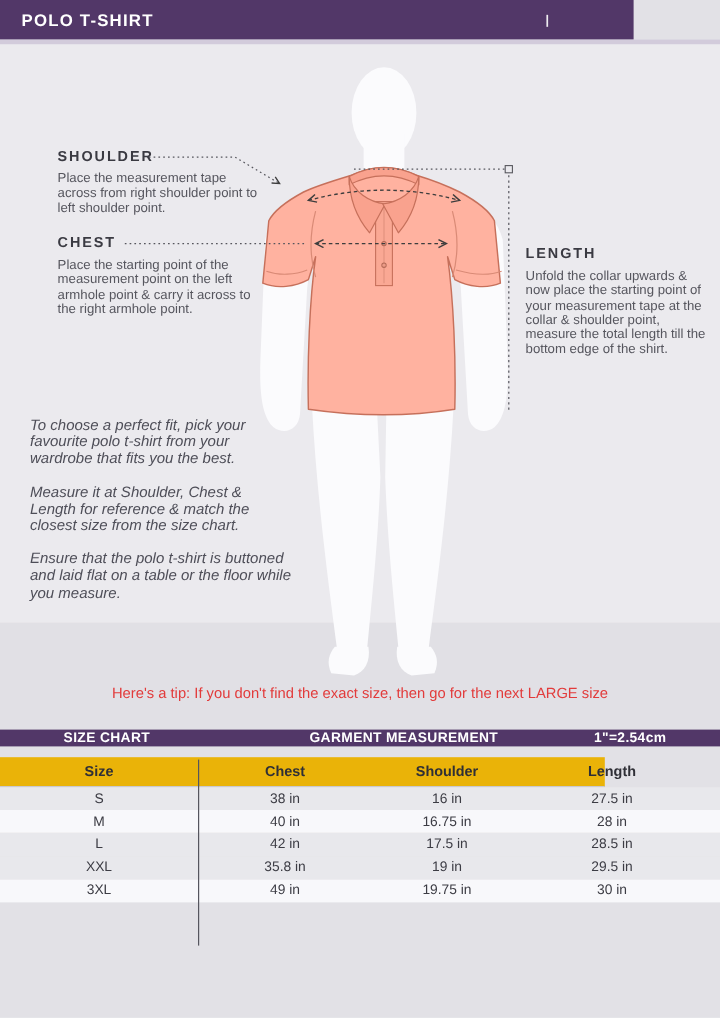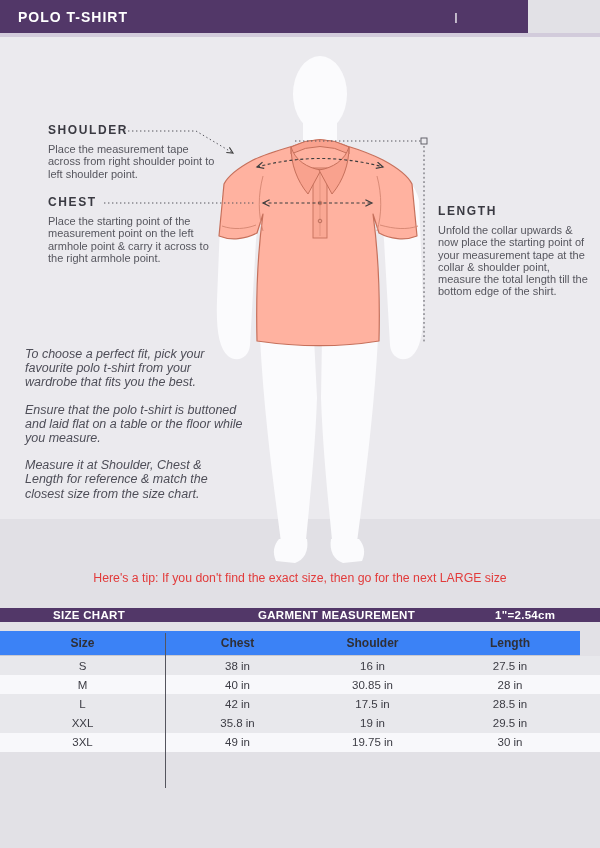--- a/index.html
+++ b/index.html
@@ -40,21 +40,21 @@
   }
   
   .chart-bar{
     position:absolute;left:0;top:608px;width:600px;height:14px;background:#523768;
     color:#fff;display:flex;align-items:center;font-size:11.5px;font-weight:bold;letter-spacing:.3px;
   }
   .chart-bar .cb-left{width:178px;text-align:center;}
   .chart-bar .cb-center{flex:1;text-align:center;}
   .chart-bar .cb-right{width:95px;text-align:left;padding-right:10px;}
   .thead{
-    position:absolute;left:0;top:631px;width:580px;height:25px;background:#3b82f6;
+    position:absolute;left:0;top:631px;width:504px;height:25px;background:#eab308;
     display:grid;grid-template-columns:165px 145px 125px 150px 15px;align-items:center;
     font-size:12px;font-weight:bold;color:#2f2f36;border-bottom:1px solid #c9c9d0;box-sizing:border-box;
   }
   .thead div{text-align:center;}
   .tbody{position:absolute;left:0;top:656px;width:600px;}
   .trow{
     height:19.2px;display:grid;grid-template-columns:165px 145px 125px 150px 15px;
     align-items:center;font-size:11.5px;color:#3c3c44;
   }
   .trow div{text-align:center;}
@@ -154,22 +154,22 @@
   <h3>CHEST</h3>
   <p>Place the starting point of the measurement point on the left armhole point &amp; carry it across to the right armhole point.</p>
 </div>
 <div class="instr instr-length">
   <h3>LENGTH</h3>
   <p>Unfold the collar upwards &amp; now place the starting point of your measurement tape at the collar &amp; shoulder point, measure the total length till the bottom edge of the shirt.</p>
 </div>
 
 <div class="tips">
   <p>To choose a perfect fit, pick your favourite polo t-shirt from your wardrobe that fits you the best.</p>
+  <p>Measure it at Shoulder, Chest &amp; Length for reference &amp; match the closest size from the size chart.</p>
   <p>Ensure that the polo t-shirt is buttoned and laid flat on a table or the floor while you measure.</p>
-  <p>Measure it at Shoulder, Chest &amp; Length for reference &amp; match the closest size from the size chart.</p>
 </div>
 
 <div class="highlight-tip">Here's a tip: If you don't find the exact size, then go for the next LARGE size</div>
 
 <div class="chart-bar">
   <span class="cb-left">SIZE CHART</span>
   <span class="cb-center">GARMENT MEASUREMENT</span>
   <span class="cb-right">1"=2.54cm</span>
 </div>
 
@@ -185,21 +185,21 @@
   <div class="trow odd">
     <div>S</div>
     <div>38 in</div>
     <div>16 in</div>
     <div>27.5 in</div>
       <div></div>
   </div>
   <div class="trow even">
     <div>M</div>
     <div>40 in</div>
-    <div>30.85 in</div>
+    <div>16.75 in</div>
     <div>28 in</div>
       <div></div>
   </div>
   <div class="trow odd">
     <div>L</div>
     <div>42 in</div>
     <div>17.5 in</div>
     <div>28.5 in</div>
       <div></div>
   </div>

